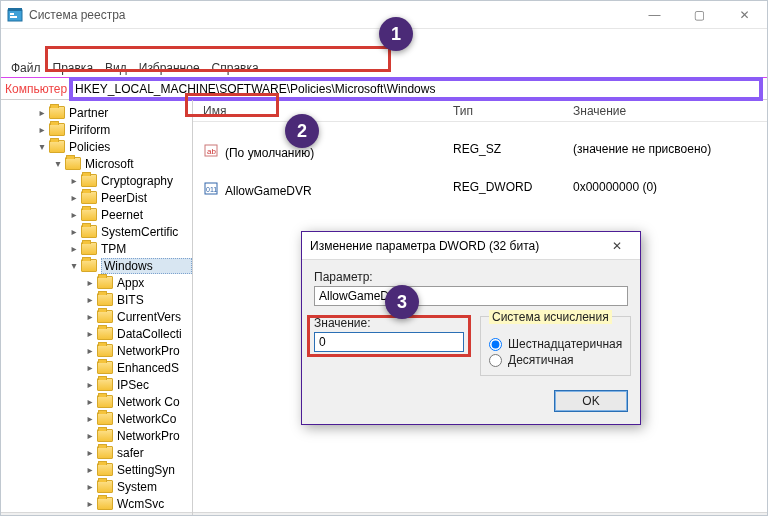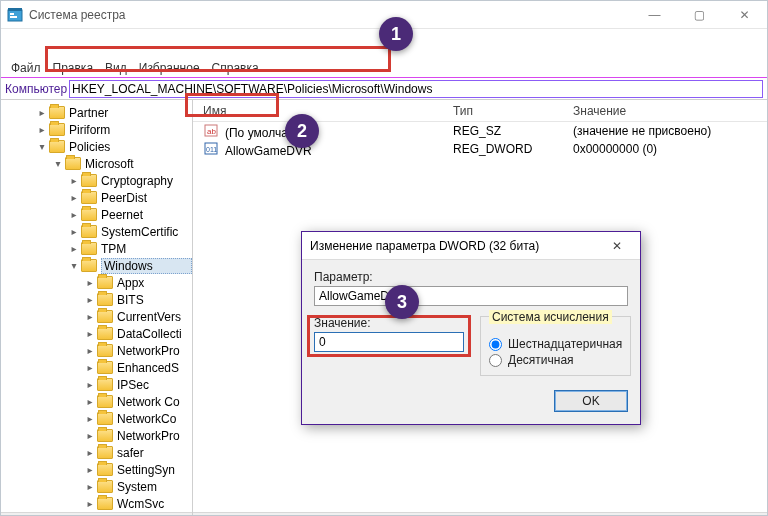--- a/index.html
+++ b/index.html
@@ -46,25 +46,25 @@
   }
   .menubar span { padding: 2px 6px; color:#333; }
   
   .addrrow {
     height: 22px;
     display:flex; align-items:center;
     border-bottom: 1px solid #cfcfcf;
     padding: 0 4px;
     gap: 2px;
   }
-  .addrrow .lbl { color:#4c1d95; }
+  .addrrow .lbl { color:#ef4444; }
   .addrinput {
     flex:1;
     height: 18px;
-    border: 1px solid #8b5cf6;
+    border: 4px solid #8b5cf6;
     padding: 8px 2px;
     font: inherit;
     background:#fff;
   }
   
   .main {
     display:flex;
     height: calc(100% - 28px - 20px - 22px - 16px);
     position:relative;
   }
@@ -118,22 +118,23 @@
     height:22px;
     align-items:center;
     border-bottom:1px solid #e6e6e6;
     color:#444;
   }
   .cols .c { padding:0 10px; }
   .c-name { width:250px; }
   .c-type { width:120px; }
   .c-val  { flex:1; }
   .row {
-    display:flex; align-items:center;
+    display:flex; 
     height:18px;
+    margin-top:20px;
   }
   .row .c { padding:0 10px; }
   .valicon {
     display:inline-flex; width:16px; height:16px; margin-right:6px;
     align-items:center; justify-content:center;
   }
   
   .dlg {
     position:absolute;
     left:300px; top:230px;

